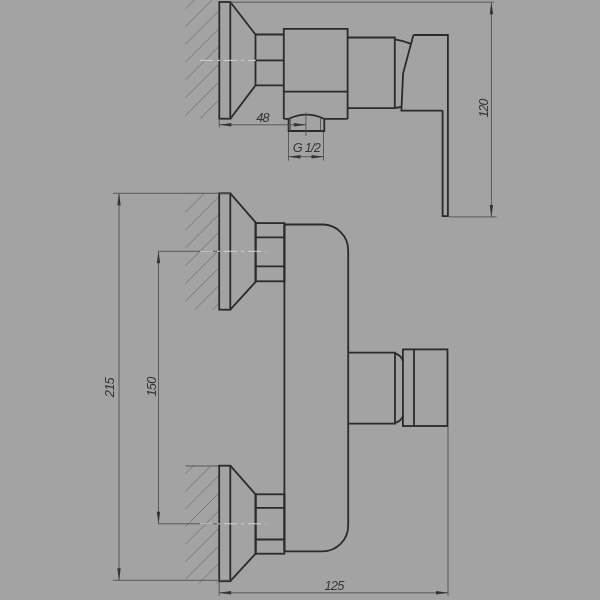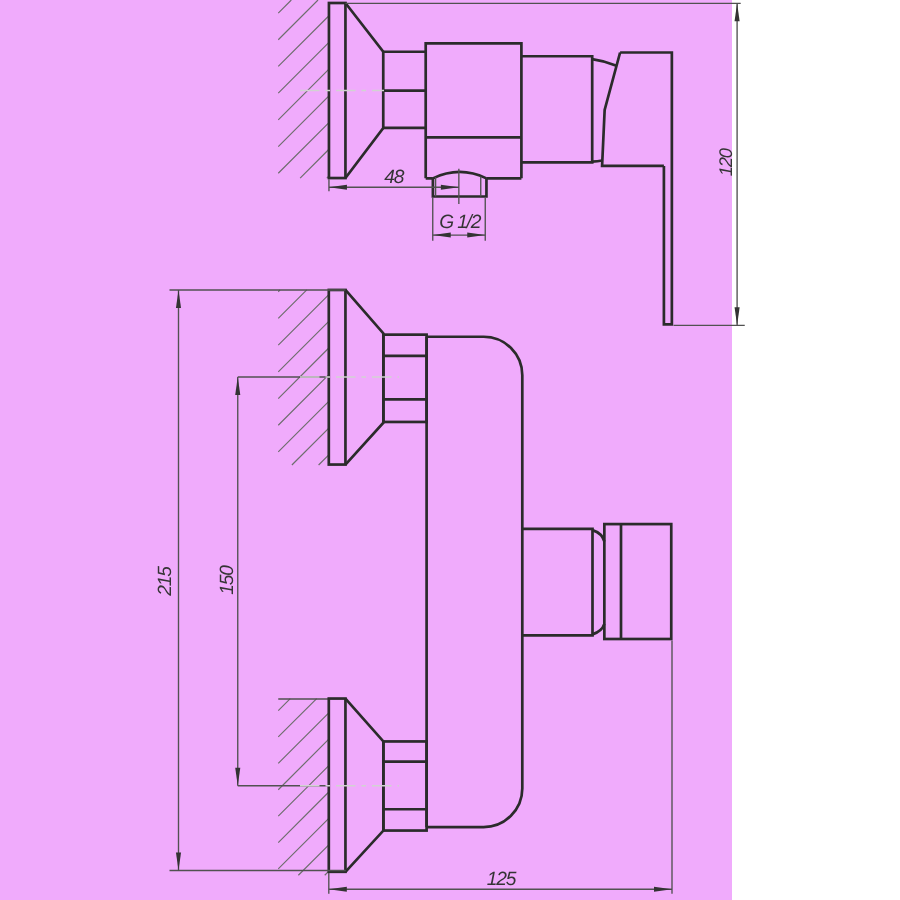--- a/index.html
+++ b/index.html
@@ -1,16 +1,16 @@
 <!DOCTYPE html>
 <html><head>
 <meta charset="utf-8">
 <style>
 html,body{margin:0;padding:0;background:#ffffff;}
-.page{width:488px;height:600px;position:relative;background:#f0abfc;}
+.page{width:600px;height:600px;position:relative;background:#a3a3a3;}
 svg{display:block;transform:translateZ(0);}
 text{font-family:"Liberation Sans",sans-serif;font-style:italic;fill:#333;letter-spacing:-0.8px;opacity:0.99;}
 .main{stroke:#2b2b2b;stroke-width:1.8;fill:none;}
 .thin{stroke:#515151;stroke-width:0.9;fill:none;}
 .hatch{stroke:#6e6e6e;stroke-width:0.8;fill:none;}
 .cl{stroke:#d2d2d2;stroke-width:1;fill:none;stroke-dasharray:13 4 3 4;}
 .arr{fill:#333;stroke:none;}
 </style>
 </head>
 <body>

